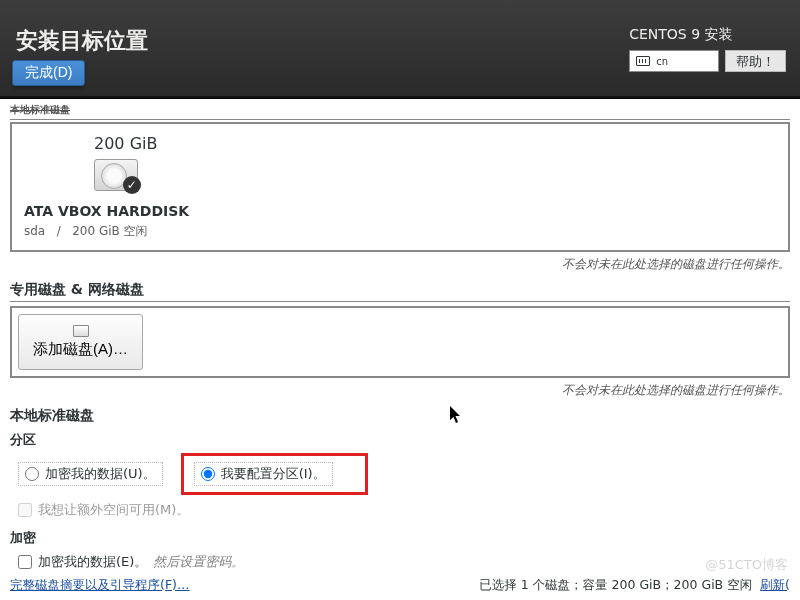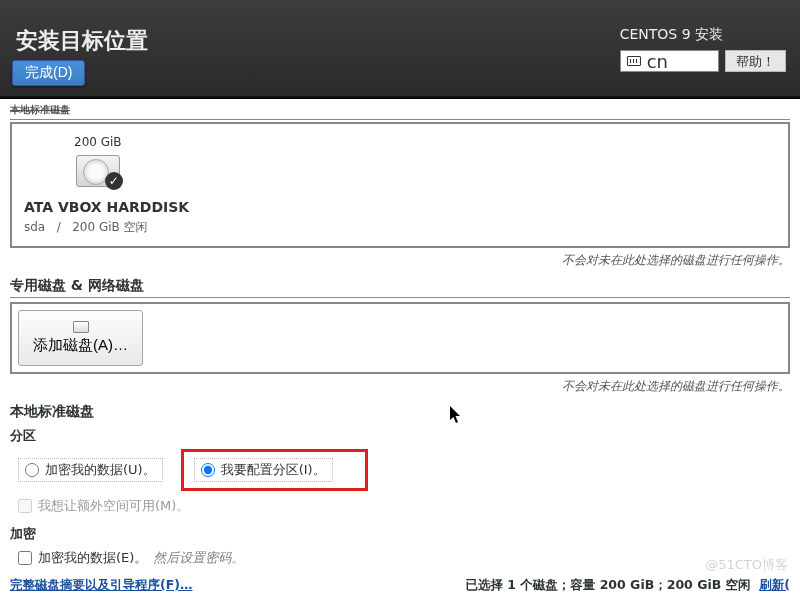--- a/index.html
+++ b/index.html
@@ -30,21 +30,21 @@
       text-align: left;
       padding-right: 6px;
     }
     .install-name { font-size: 14px; margin-bottom: 6px; }
     .lang-help-row { display: flex; align-items: center; gap: 6px; }
     .lang-box {
       background: #fff; color: #2e3436;
       border: 1px solid #8a8a8a;
       display: flex; align-items: center; gap: 6px;
       padding: 2px 50px 2px 6px;
-      font-size: 18px; height: 22px;
+      font-size: 10px; height: 22px;
     }
     .kbd-icon {
       display: inline-block; width: 14px; height: 10px;
       border: 1px solid #2e3436; border-radius: 1px; position: relative;
     }
     .kbd-icon::after {
       content: ""; position: absolute; left: 2px; right: 2px; top: 2px; bottom: 2px;
       background: repeating-linear-gradient(to right, #2e3436 0 1px, transparent 1px 3px);
     }
     .help-btn {
@@ -73,21 +73,21 @@
       border-bottom: 1px solid #888; padding-bottom: 2px;
       margin-bottom: 2px;
       text-decoration: line-through; color: #555;
     }
 
     .disk-frame {
       border: 2px solid #888; background: #fff;
       margin: 0 0 4px 0; padding: 10px 12px 10px 12px;
     }
     .disk-block { display: inline-block; text-align: center; margin-left: 50px; }
-    .disk-size { font-size: 12px; margin-bottom: 6px; }
+    .disk-size { font-size: 16px; margin-bottom: 6px; margin-left: 20px; }
     .hdd-icon {
       width: 44px; height: 32px; margin: 0 auto 6px auto; position: relative;
       background: linear-gradient(to bottom, #f4f4f4, #d4d4d4);
       border: 1px solid #999; border-radius: 3px;
     }
     .hdd-icon::before {
       content: ""; position: absolute; left: 6px; top: 3px;
       width: 24px; height: 24px; border-radius: 50%;
       background: radial-gradient(circle, #fafafa 40%, #ccc 90%);
       border: 1px solid #aaa;
@@ -143,21 +143,20 @@
     input[type=radio], input[type=checkbox] { width: 14px; height: 14px; }
     .check-row { display: flex; align-items: center; gap: 6px; margin: 6px 0 0 8px; font-size: 13px; }
     .disabled { color: #9a9a9a; }
     .muted { color: #808080; font-style: italic; }
 
     .footer {
       position: absolute; left: 0; right: 0; bottom: 6px;
       padding: 0 10px;
       display: flex; justify-content: space-between; align-items: center;
       font-size: 12.5px;
-      font-weight: bold;
     }
     .linkblue {
       color: #1a4fa0; text-decoration: underline; cursor: pointer;
     }
     .watermark {
       position: absolute; right: 12px; bottom: 26px;
       color: rgba(0,0,0,0.18); font-size: 13px; pointer-events: none;
     }
     .cursor {
       position: absolute; left: 450px; top: 406px;

